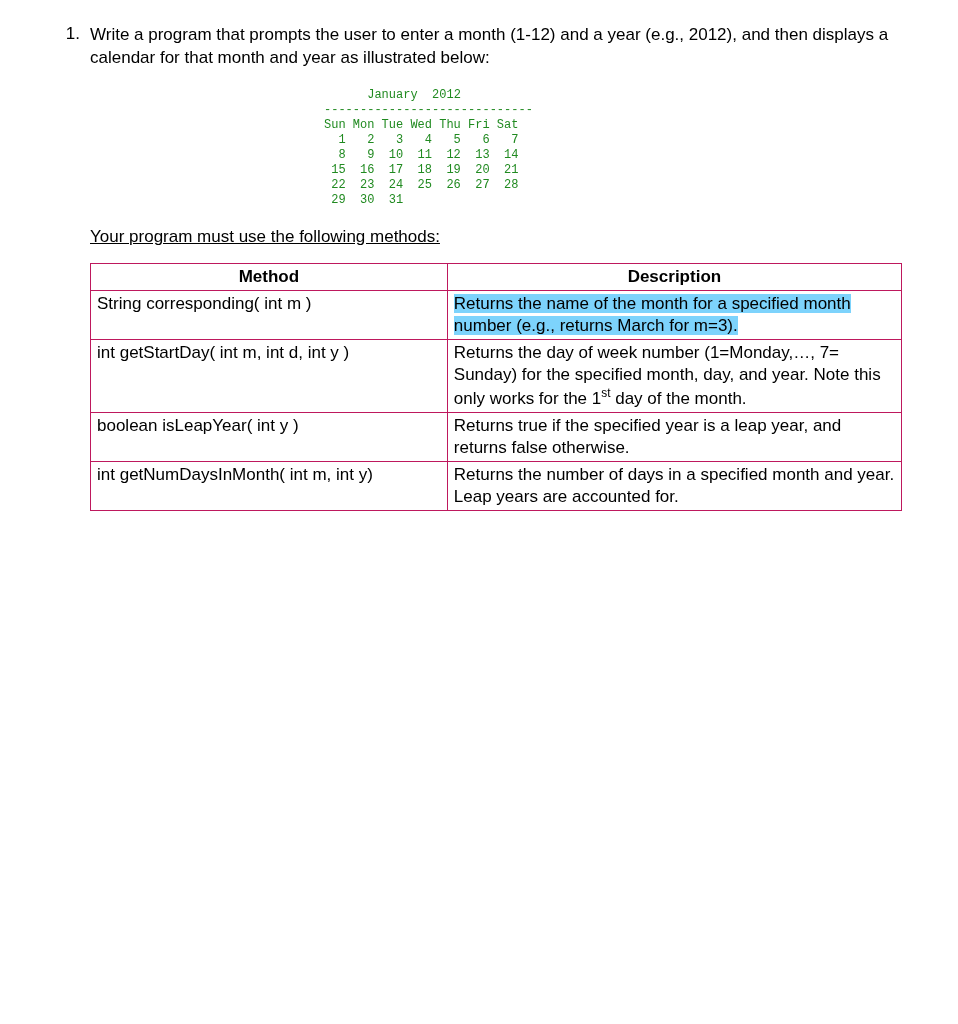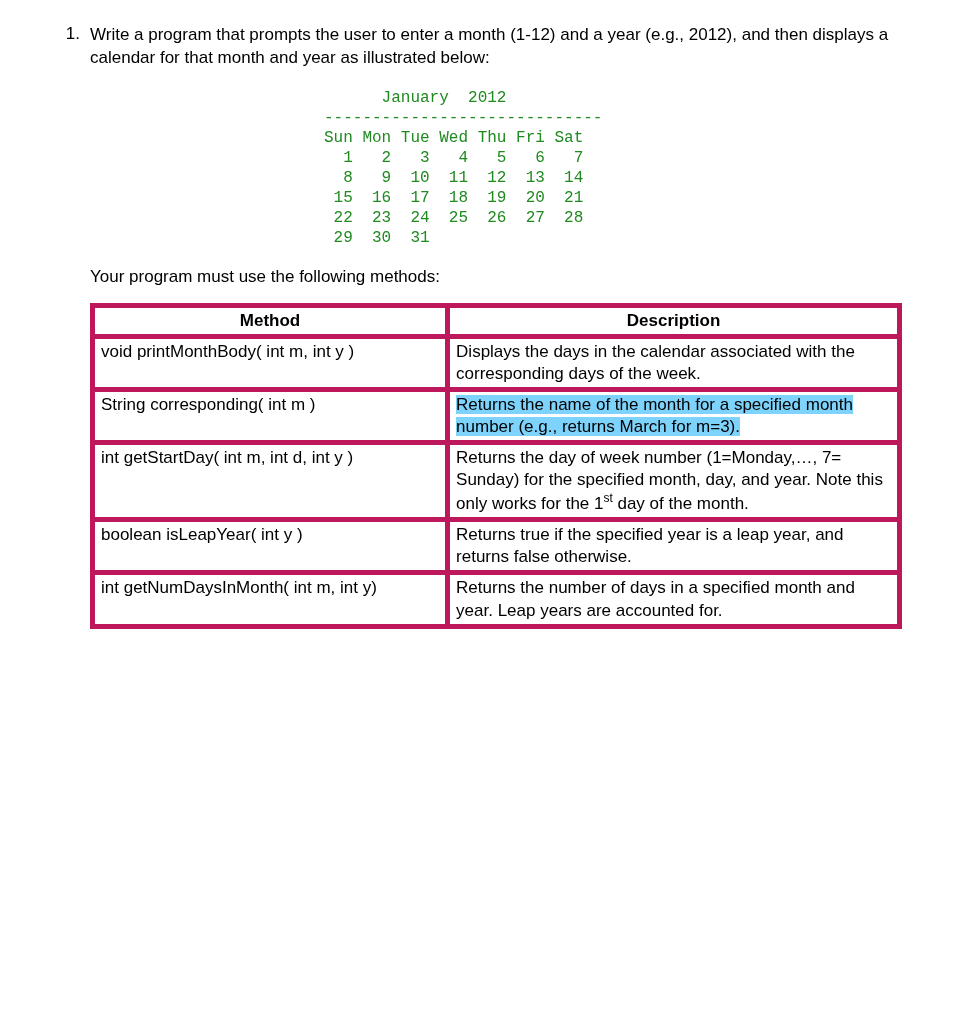--- a/index.html
+++ b/index.html
@@ -20,43 +20,44 @@
   .problem .num {
     min-width: 24px;
     text-align: right;
   }
   .problem .text {
     flex: 1;
     line-height: 1.35;
   }
   .calendar-block {
     font-family: "Courier New", Courier, monospace;
-    font-size: 16px;
+    font-size: 12px;
     color: #208a20;
     white-space: pre;
     margin: 18px 0 18px 0;
     text-align: left;
     line-height: 1.25;
     display: block;
   }
   .cal-wrap {
     margin-left: 268px;
   }
   .sub-text {
     margin: 4px 0 14px 34px;
     line-height: 1.35;
+    text-decoration: underline;
   }
   table.methods {
     border-collapse: collapse;
     width: 100%;
     margin-left: 34px;
     width: calc(100% - 34px);
   }
   table.methods th, table.methods td {
-    border: 5px solid #be185d;
+    border: 1px solid #be185d;
     padding: 2px 6px 2px 6px;
     vertical-align: top;
     text-align: left;
     line-height: 1.3;
   }
   table.methods th {
     text-align: center;
     font-weight: bold;
   }
   table.methods td.method-col {
@@ -93,24 +94,20 @@
 <table class="methods">
   <thead>
     <tr>
       <th class="method-col">Method</th>
       <th>Description</th>
     </tr>
   </thead>
   <tbody>
 
       <tr>
-        <td class="method-col">void printMonthBody( int m, int y )</td>
-        <td>Displays the days in the calendar associated with the corresponding days of the week.</td>
-      </tr>
-      <tr>
         <td class="method-col">String corresponding( int m )</td>
         <td><span class="highlight">Returns the name of the month for a specified month number (e.g., returns March for m=3).</span></td>
       </tr>
       <tr>
         <td class="method-col">int getStartDay( int m, int d, int y )</td>
         <td>Returns the day of week  number (1=Monday,…, 7= Sunday) for the specified month, day, and year. Note this only works for the 1<sup>st</sup> day of the month.</td>
       </tr>
       <tr>
         <td class="method-col">boolean isLeapYear( int y )</td>
         <td>Returns true if the specified year is a leap year, and returns false otherwise.</td>

